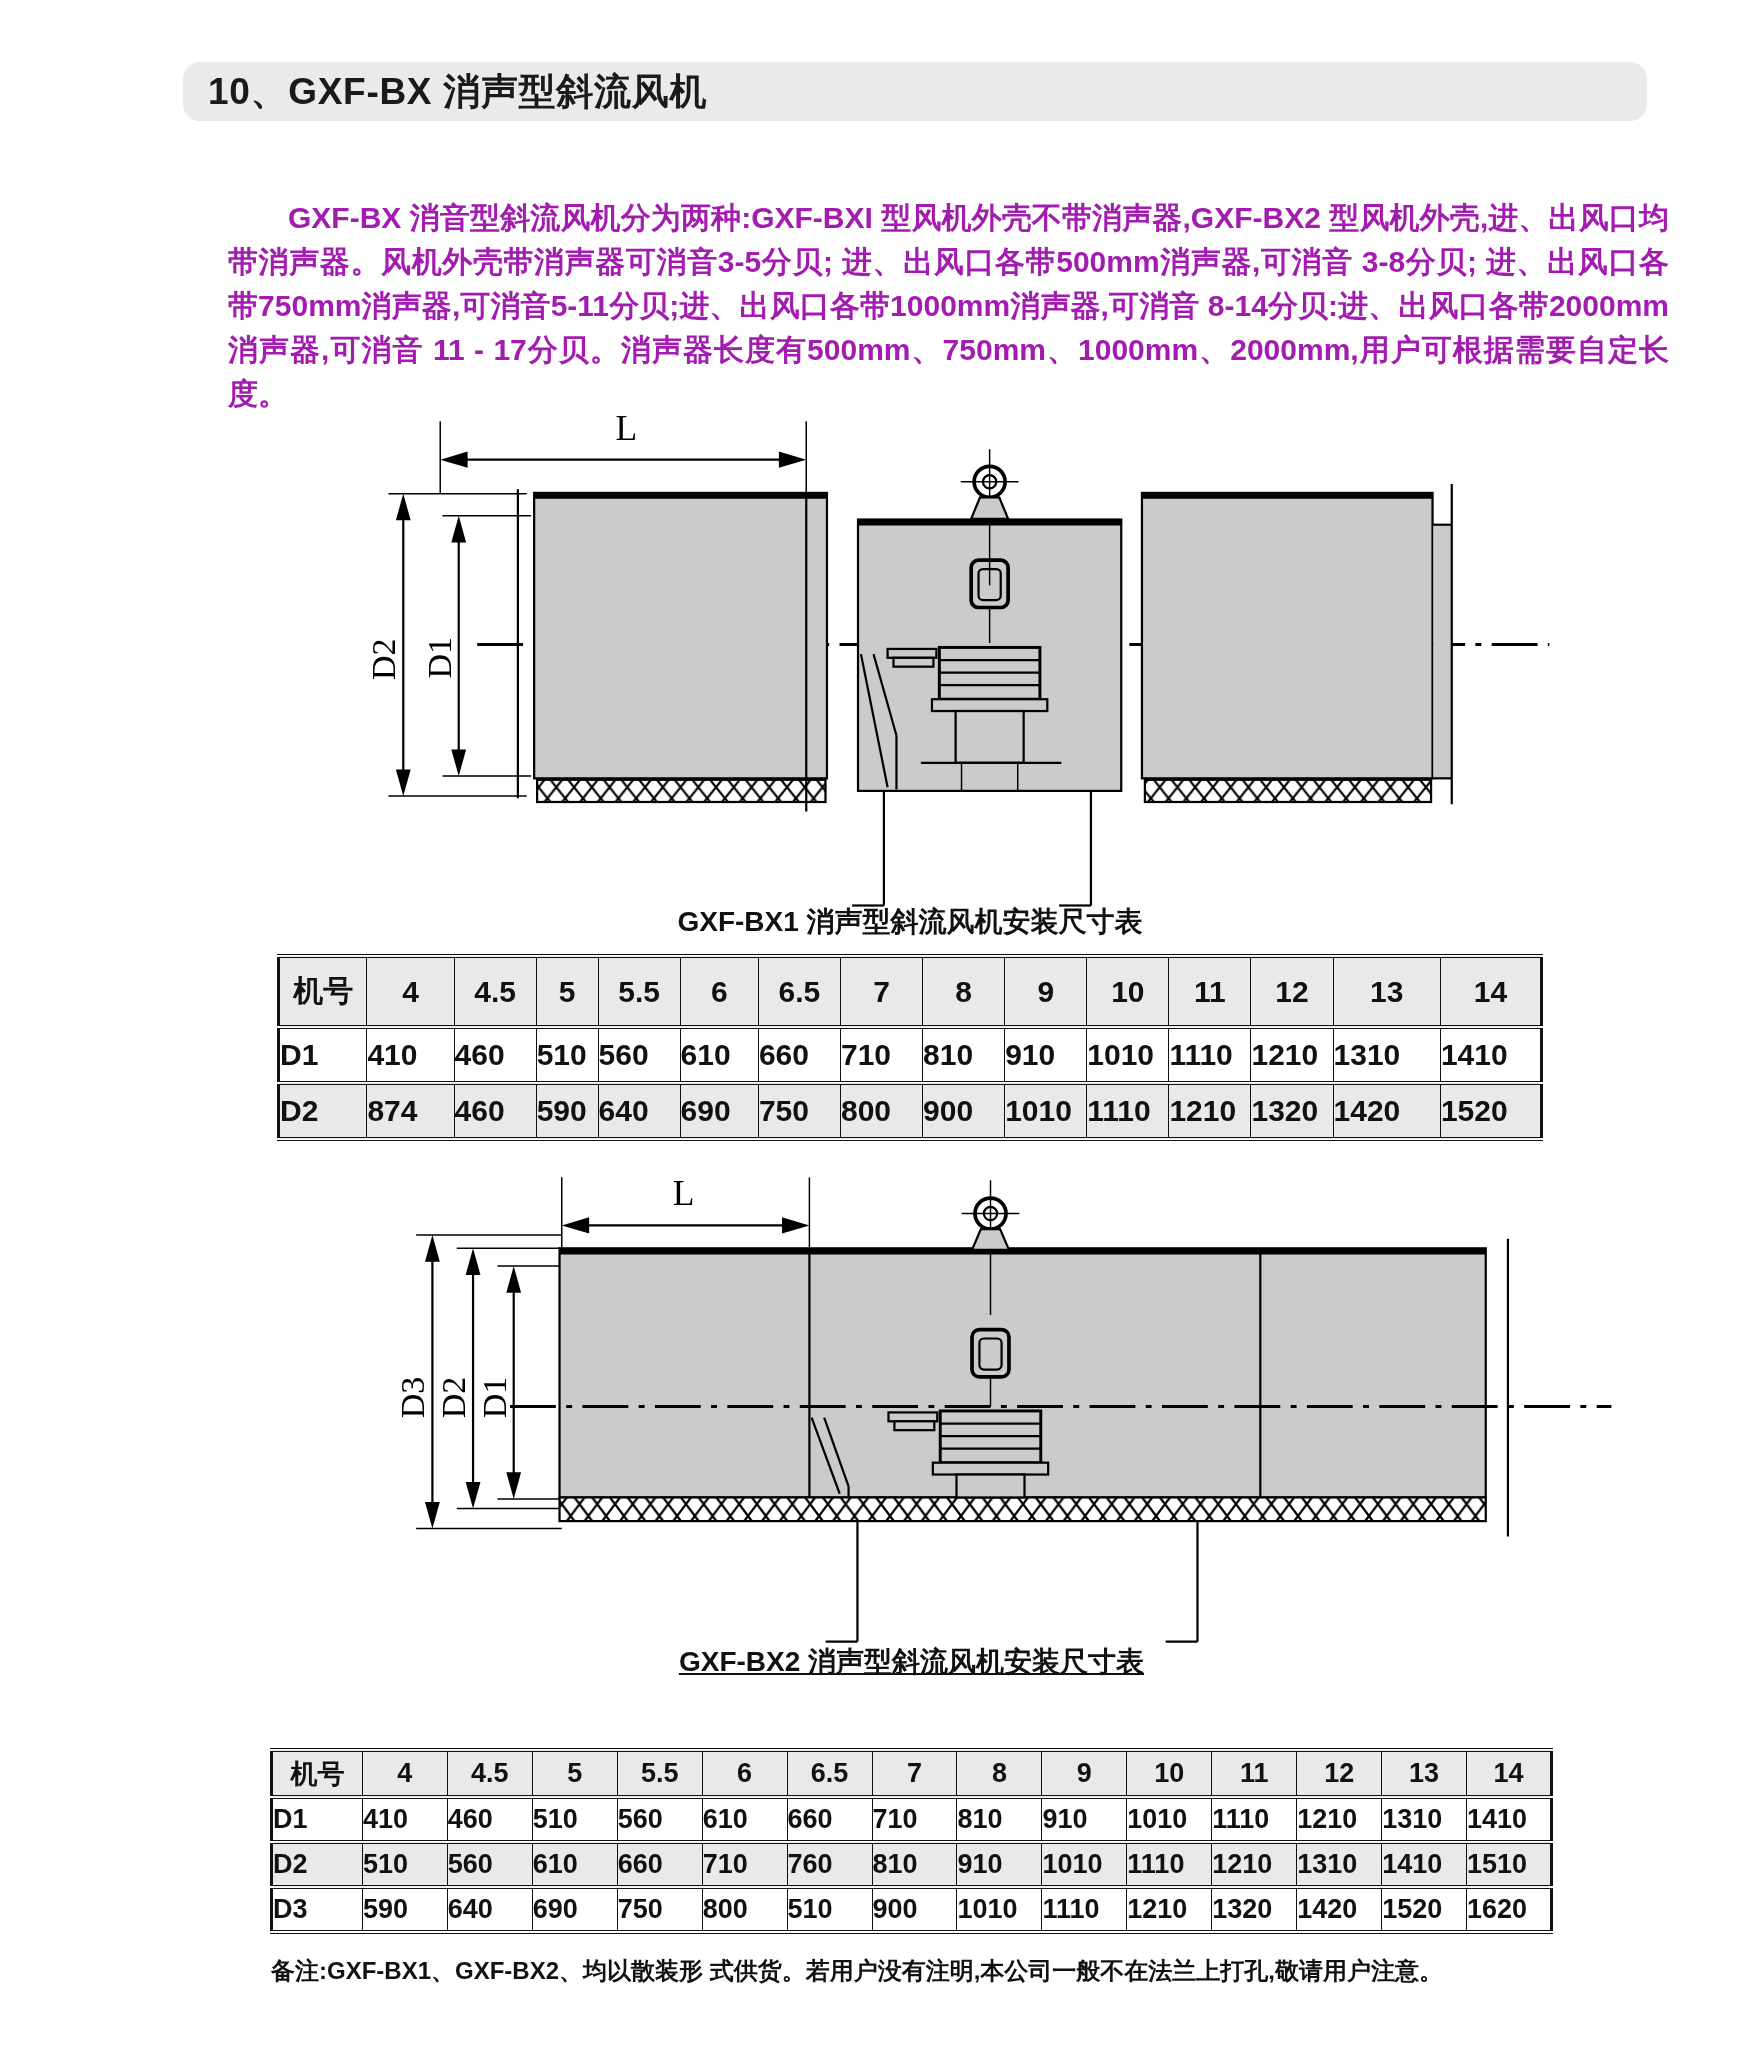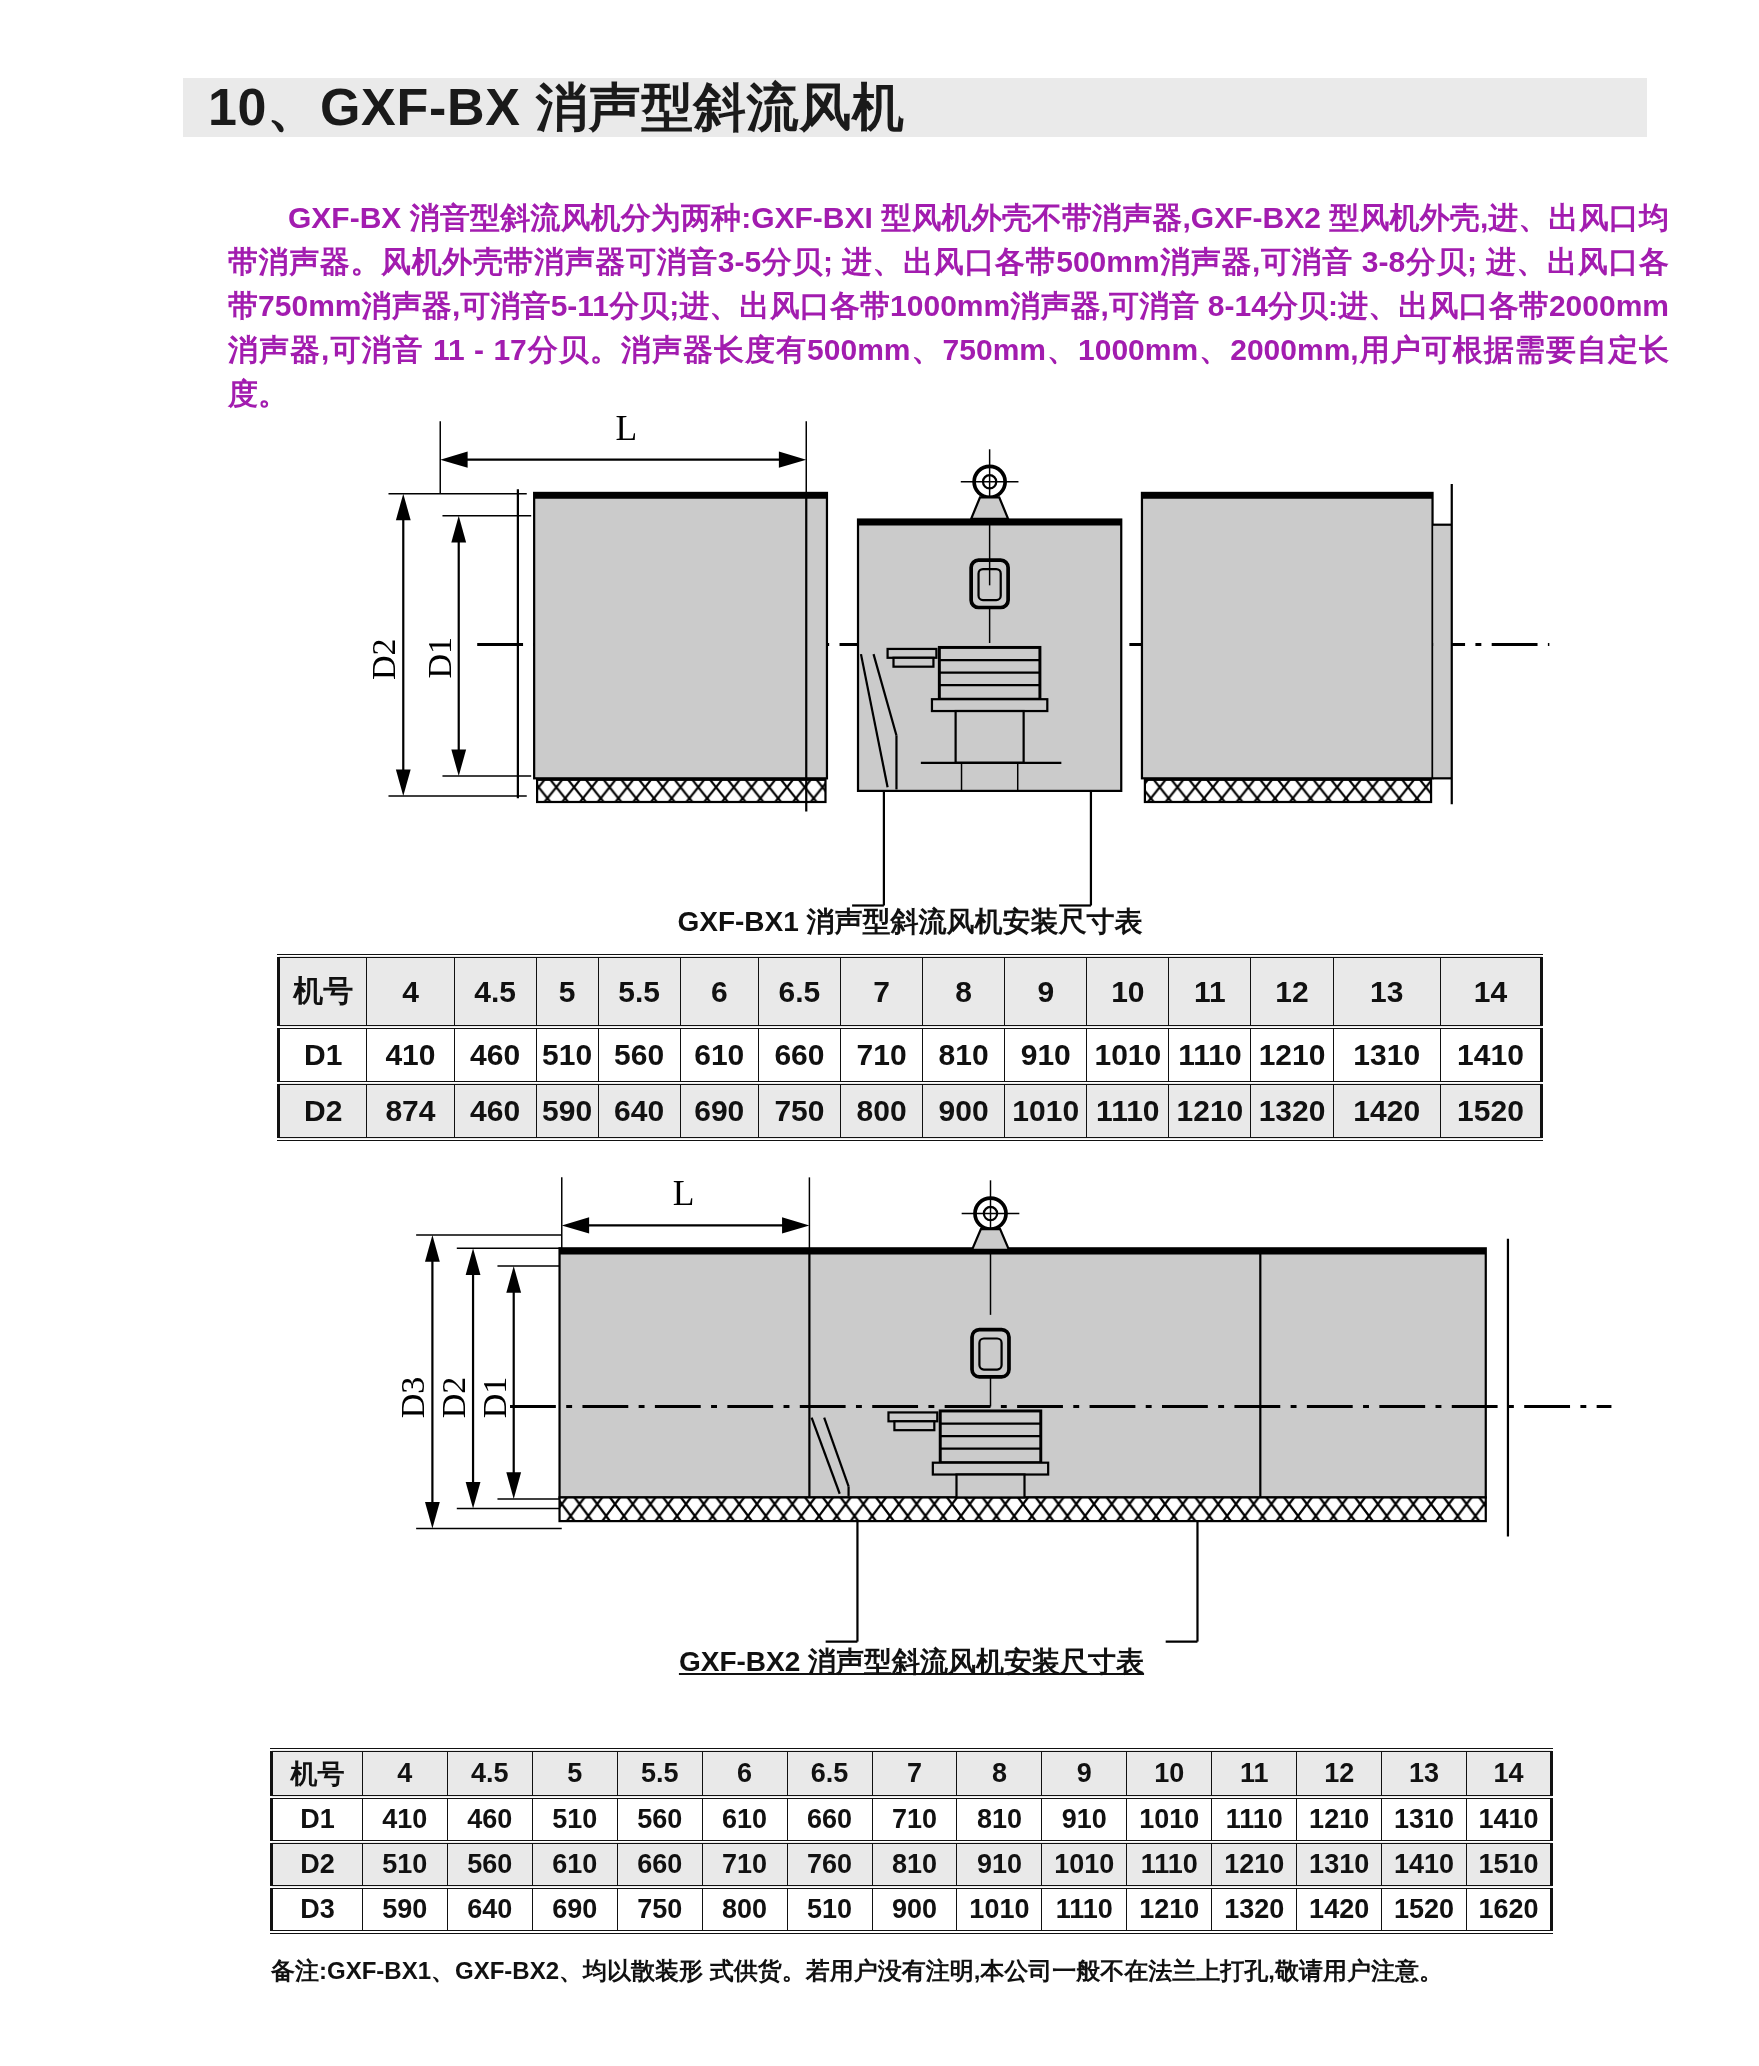--- a/index.html
+++ b/index.html
@@ -5,42 +5,42 @@
   html,body{margin:0;padding:0;background:#ffffff;}
   .page{
     position:relative;
     width:1759px;height:2066px;
     background:#ffffff;
     font-family:"Liberation Sans", sans-serif;
     color:#1a1a1a;
     overflow:hidden;
   }
   .title-bar{
-    position:absolute;left:183px;top:78px;width:1464px;height:59px;
+    position:absolute;left:183px;top:62px;width:1464px;height:59px;
     background:#eaeaea;
     display:flex;align-items:center;
     padding-left:25px;box-sizing:border-box;
-    font-size:52px;font-weight:700;letter-spacing:0.7px;
+    font-size:37px;font-weight:700;letter-spacing:0.7px;border-radius:17px;
   }
   .intro{
     position:absolute;left:228px;top:166px;width:1441px;
     font-size:30px;line-height:44px;font-weight:700;
     text-align:justify;text-indent:2em;
     color:#a21caf;
   }
   .drawing{position:absolute;}
   .tbl-title{
     position:absolute;text-align:center;
     font-size:28px;font-weight:700;color:#111;
   }
   .tbl-wrap{position:absolute;}
   .dimtable{
     border-collapse:collapse;table-layout:fixed;width:100%;
     border:3px solid #111;
-    text-align:center;color:#111;font-weight:700;
+    color:#111;font-weight:700;
   }
   .dimtable tr{border-top:4.4px double #111;border-bottom:4.4px double #111;}
   .dimtable th,.dimtable td{border:1.5px solid #111;padding:0;}
   .t1 th{height:67px;font-size:30px;}
   .t1 td{height:52px;font-size:30px;}
   .t2 th{height:43px;font-size:27px;}
   .t2 td{height:41px;font-size:27px;}
   .shade{background:#e9e9e9;}
   .white{background:#ffffff;}
   .note{

